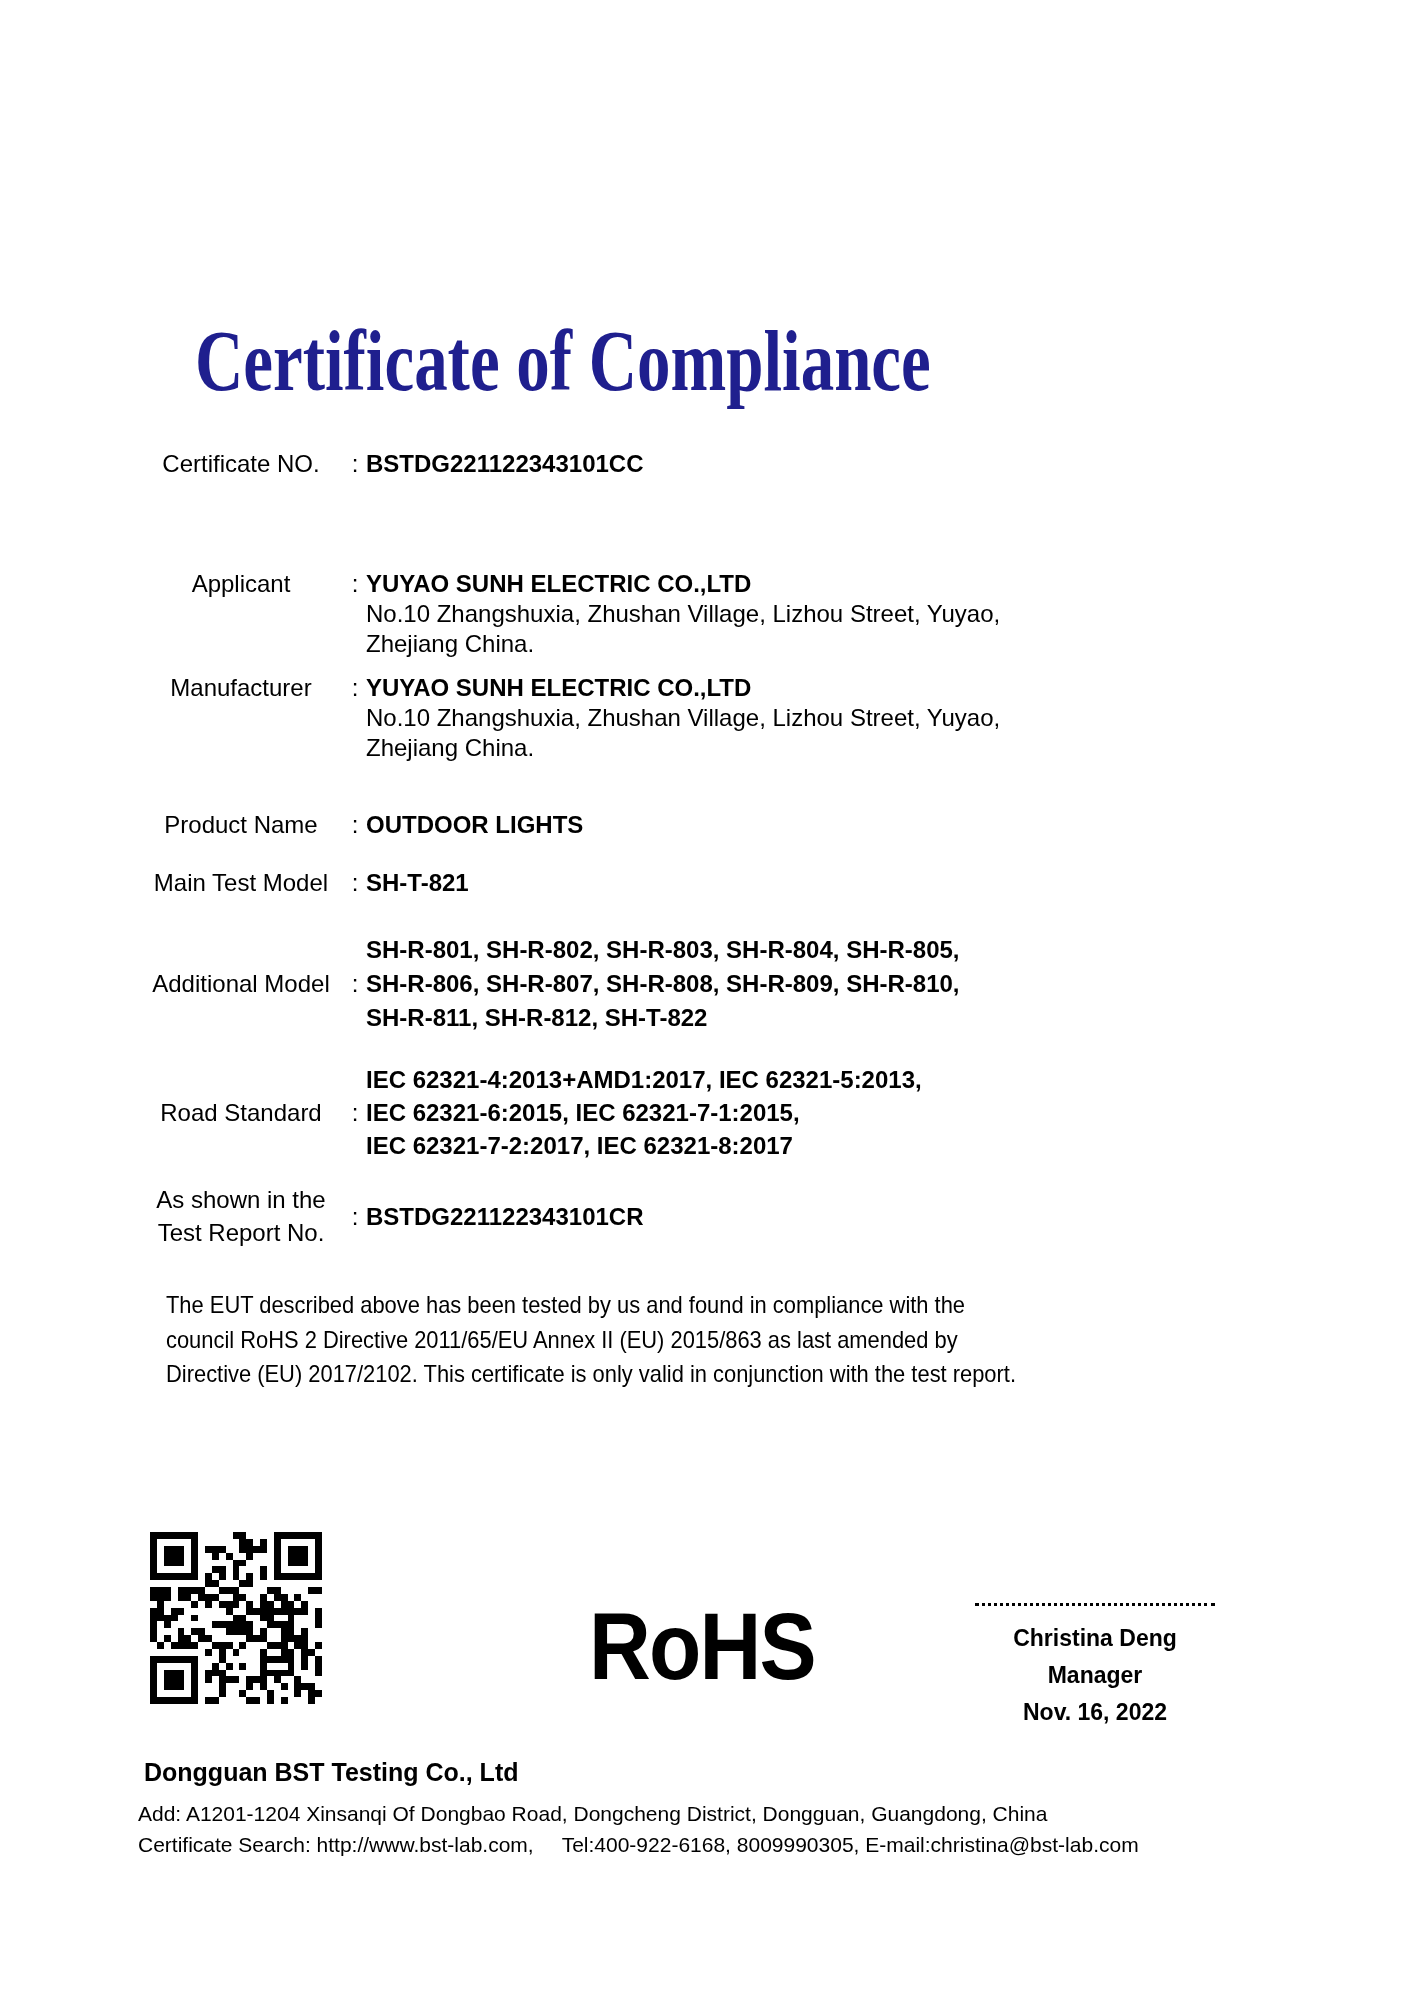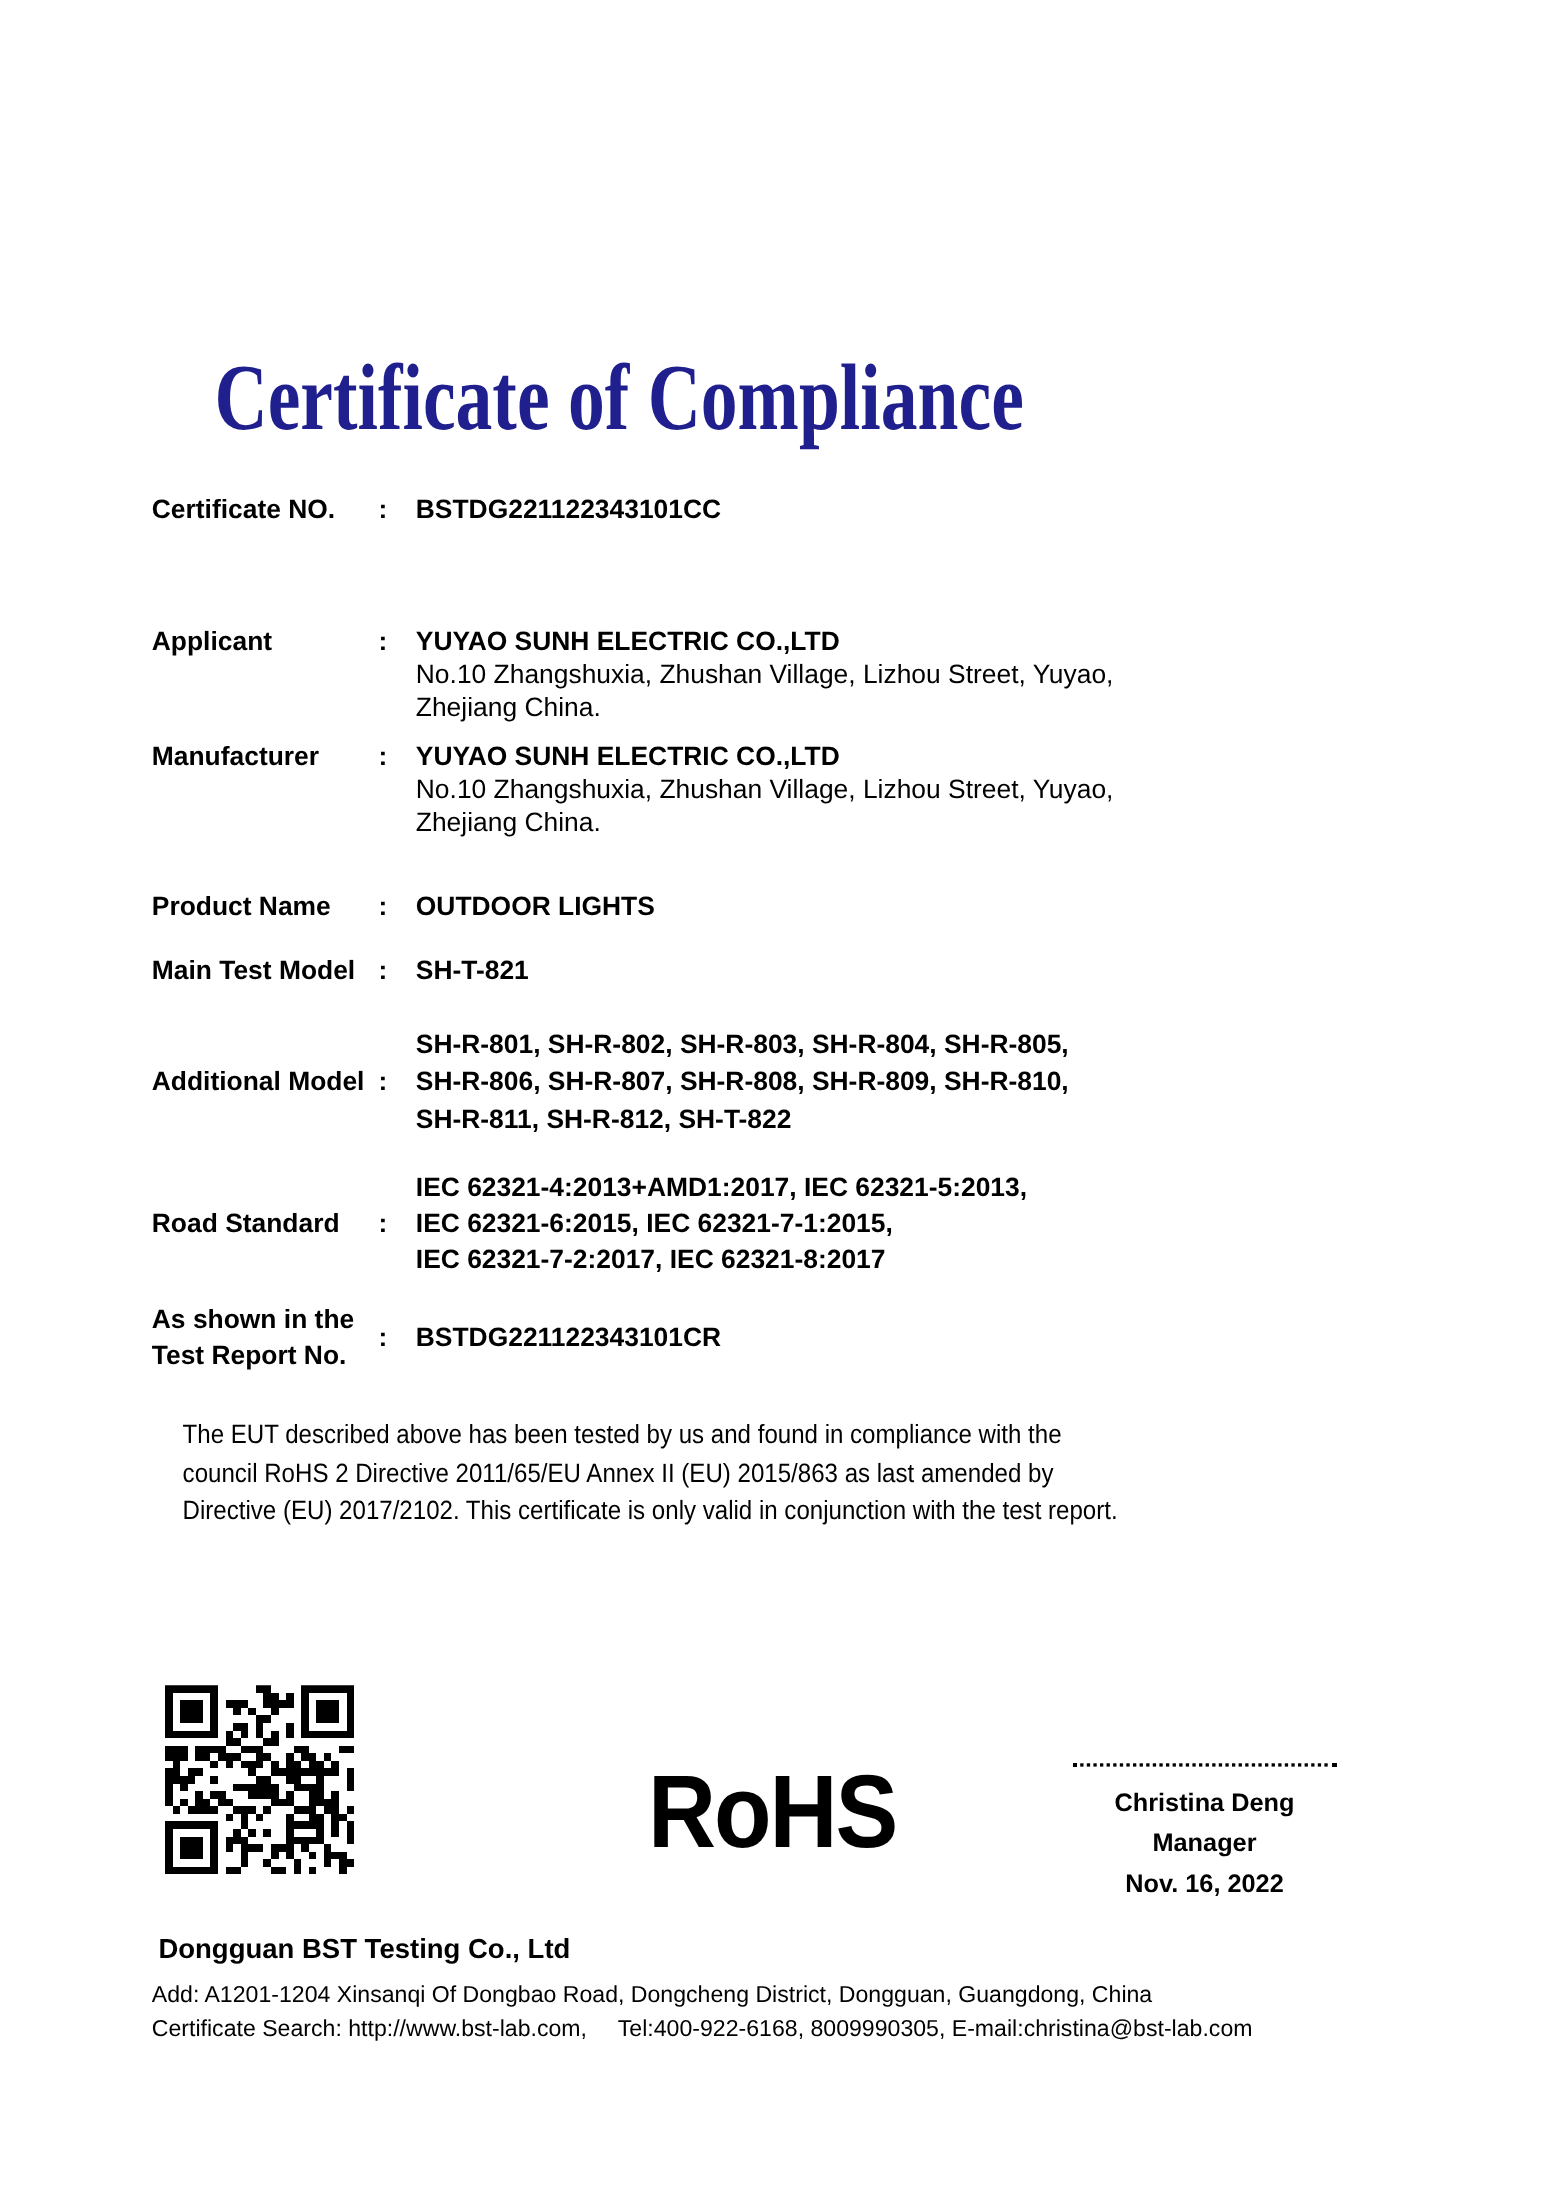--- a/index.html
+++ b/index.html
@@ -4,22 +4,22 @@
 <style>
   html,body{margin:0;padding:0;background:#fff;}
   .page{position:relative;width:1414px;height:2000px;background:#ffffff;overflow:hidden;
         font-family:"Liberation Sans",sans-serif;color:#000;}
   .title{position:absolute;left:195px;top:316px;display:inline-block;white-space:nowrap;
          font-family:"Liberation Serif",serif;font-weight:bold;font-size:86px;line-height:90px;
          color:#1f1f8e;transform-origin:left top;}
   .row{position:absolute;left:138px;width:850px;display:grid;
        grid-template-columns:206px 22px 622px;align-items:start;font-size:24px;}
   .row.center{align-items:center;}
-  .label,.colon{font-weight:bold;}
-  .vline{white-space:nowrap;margin-left:12px;}
+  .label,.colon{font-weight:normal;text-align:center;}
+  .vline{white-space:nowrap;}
   .b{font-weight:bold;}
   .lh30{line-height:30px;}
   .lh33{line-height:33px;}
   .lh34{line-height:34px;}
   .para{position:absolute;left:138px;top:1288px;font-size:24px;margin-left:28px;}
   .pline{white-space:nowrap;line-height:34.5px;transform-origin:left top;}
   .qr{position:absolute;left:150px;top:1532px;width:172px;height:172px;}
   .rohs{position:absolute;left:589px;top:1600px;font-size:94px;line-height:94px;font-weight:bold;
         letter-spacing:-2px;white-space:nowrap;display:inline-block;transform-origin:left top;}
   .sig{position:absolute;left:975px;top:1603px;width:240px;text-align:center;}

